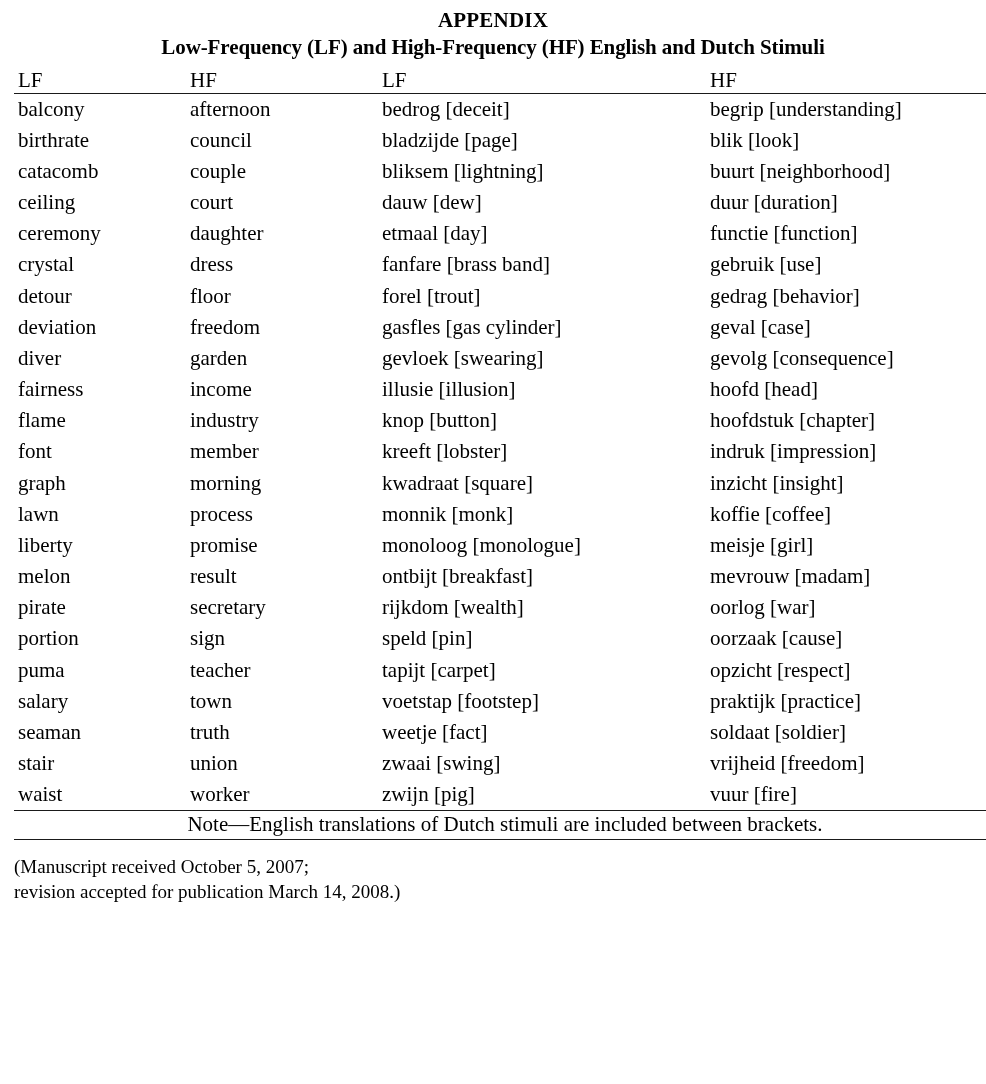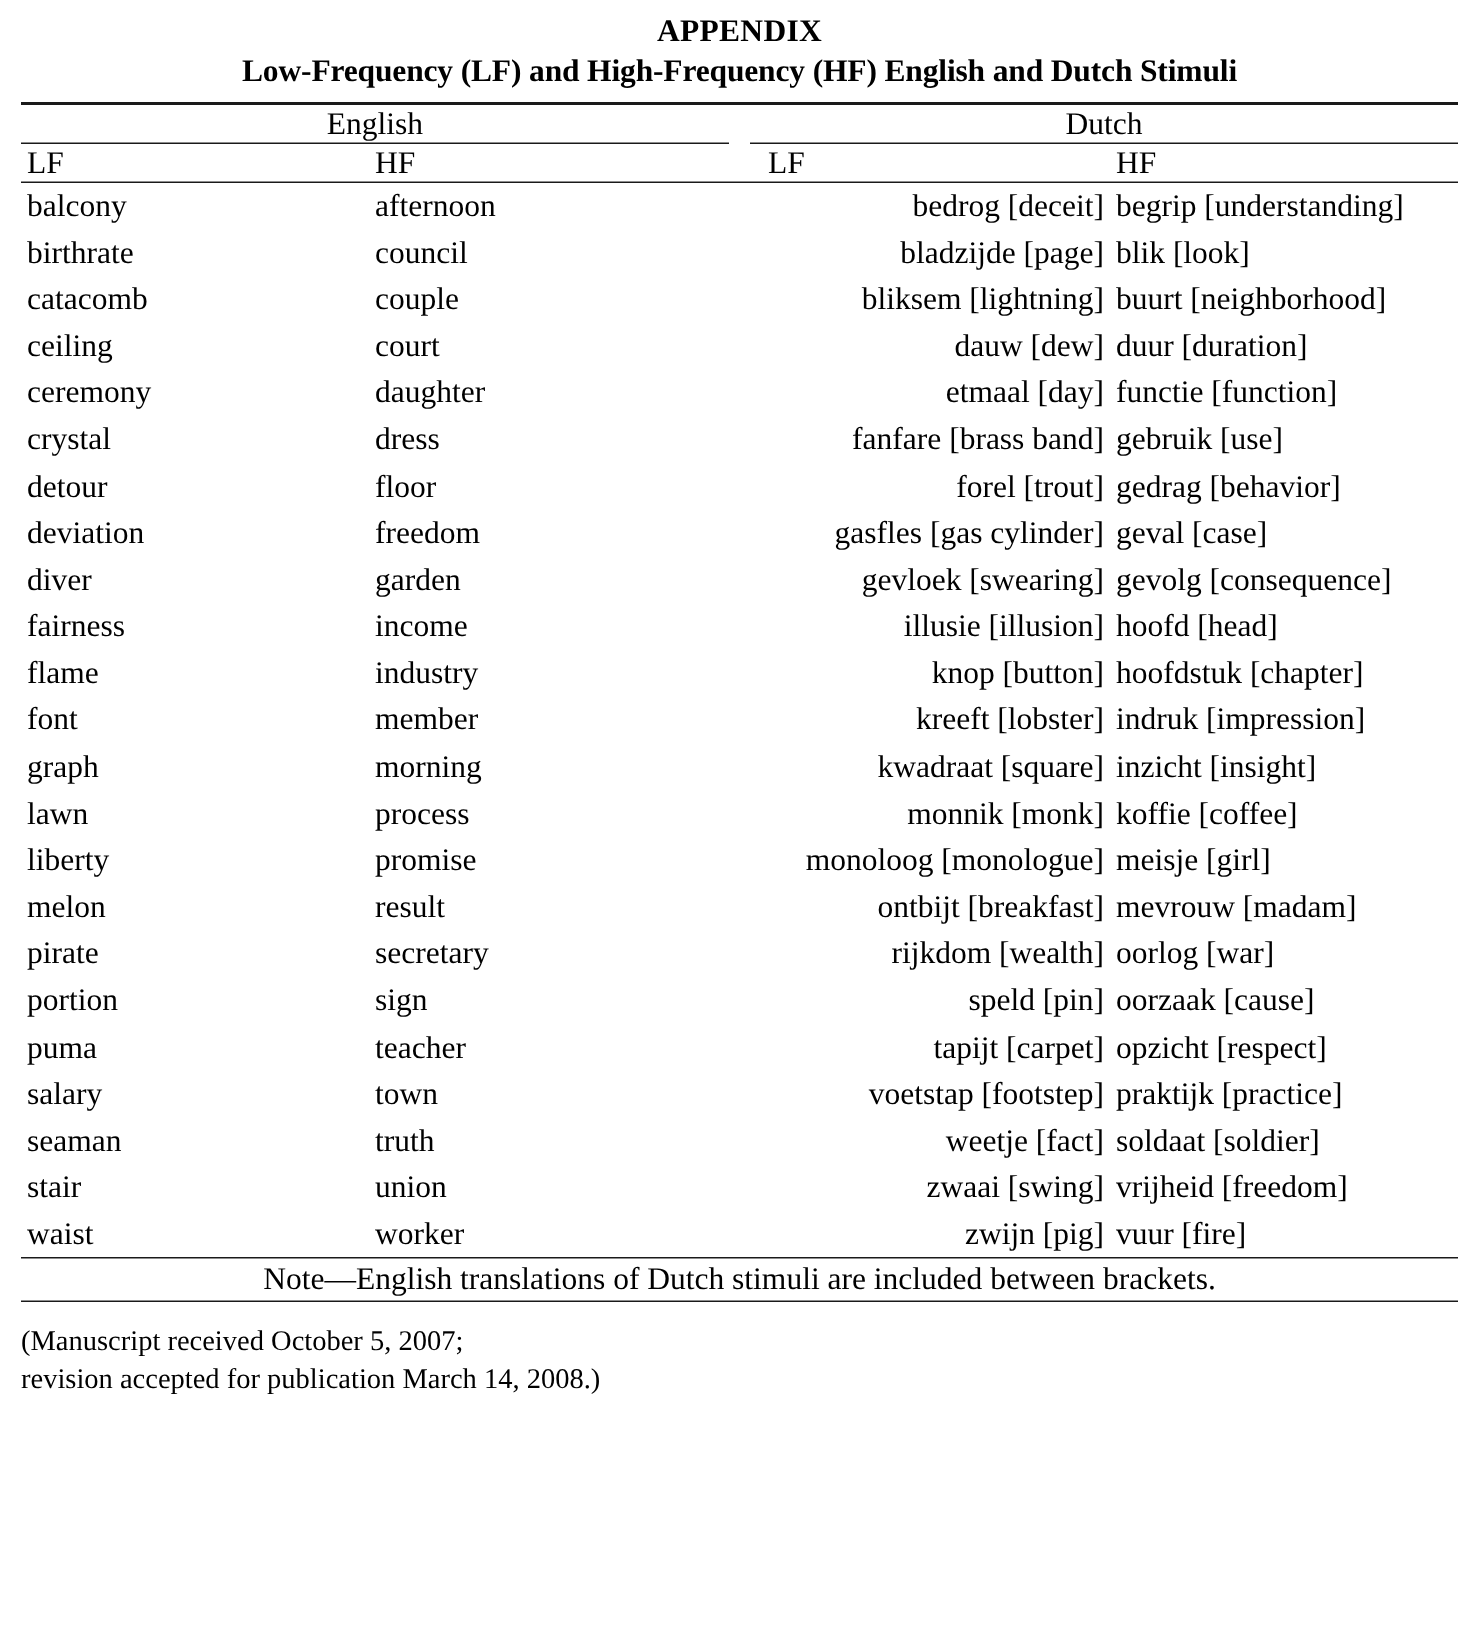--- a/index.html
+++ b/index.html
@@ -69,21 +69,21 @@
   .data-row td {
     font-size: 21px;
     line-height: 1.485;
     padding-top: 0;
     padding-bottom: 0;
     white-space: nowrap;
     overflow: visible;
   }
   .col-en-lf { width: 172px; padding-left: 4px !important; }
   .col-en-hf { width: 180px; }
-  .col-nl-lf { width: 320px; padding-left: 12px !important; text-align: right; }
+  .col-nl-lf { width: 320px; padding-left: 12px !important; }
   .col-nl-hf { width: 286px; padding-left: 8px !important; }
   .first-data td { padding-top: 8px; }
   .last-data td { padding-bottom: 6px; margin-top: 48px; }
   .rule-bottom td {
     border-top: 1.6px solid #1a1a1a;
     text-align: center;
   }
   .note {
     font-size: 21px;
     padding: 6px 0 7px 4px;
@@ -106,25 +106,20 @@
 <div class="page">
 
   <div class="title-block">
     <div class="appendix-title">APPENDIX</div>
     <div class="appendix-subtitle">Low-Frequency (LF) and High-Frequency (HF) English and Dutch Stimuli</div>
   </div>
 
   <table class="stimuli">
     <tbody>
 
-      <tr class="rule-top grouphdr">
-        <td class="withline" colspan="2">English</td>
-        <td style="width:14px;"></td>
-        <td class="withline" colspan="2">Dutch</td>
-      </tr>
 
       <tr class="subhdr rule-under-sub">
         <td class="col-en-lf">LF</td>
         <td class="col-en-hf">HF</td>
         <td></td>
         <td class="col-nl-lf">LF</td>
         <td class="col-nl-hf">HF</td>
       </tr>
 
       <tr class="data-row first-data">

